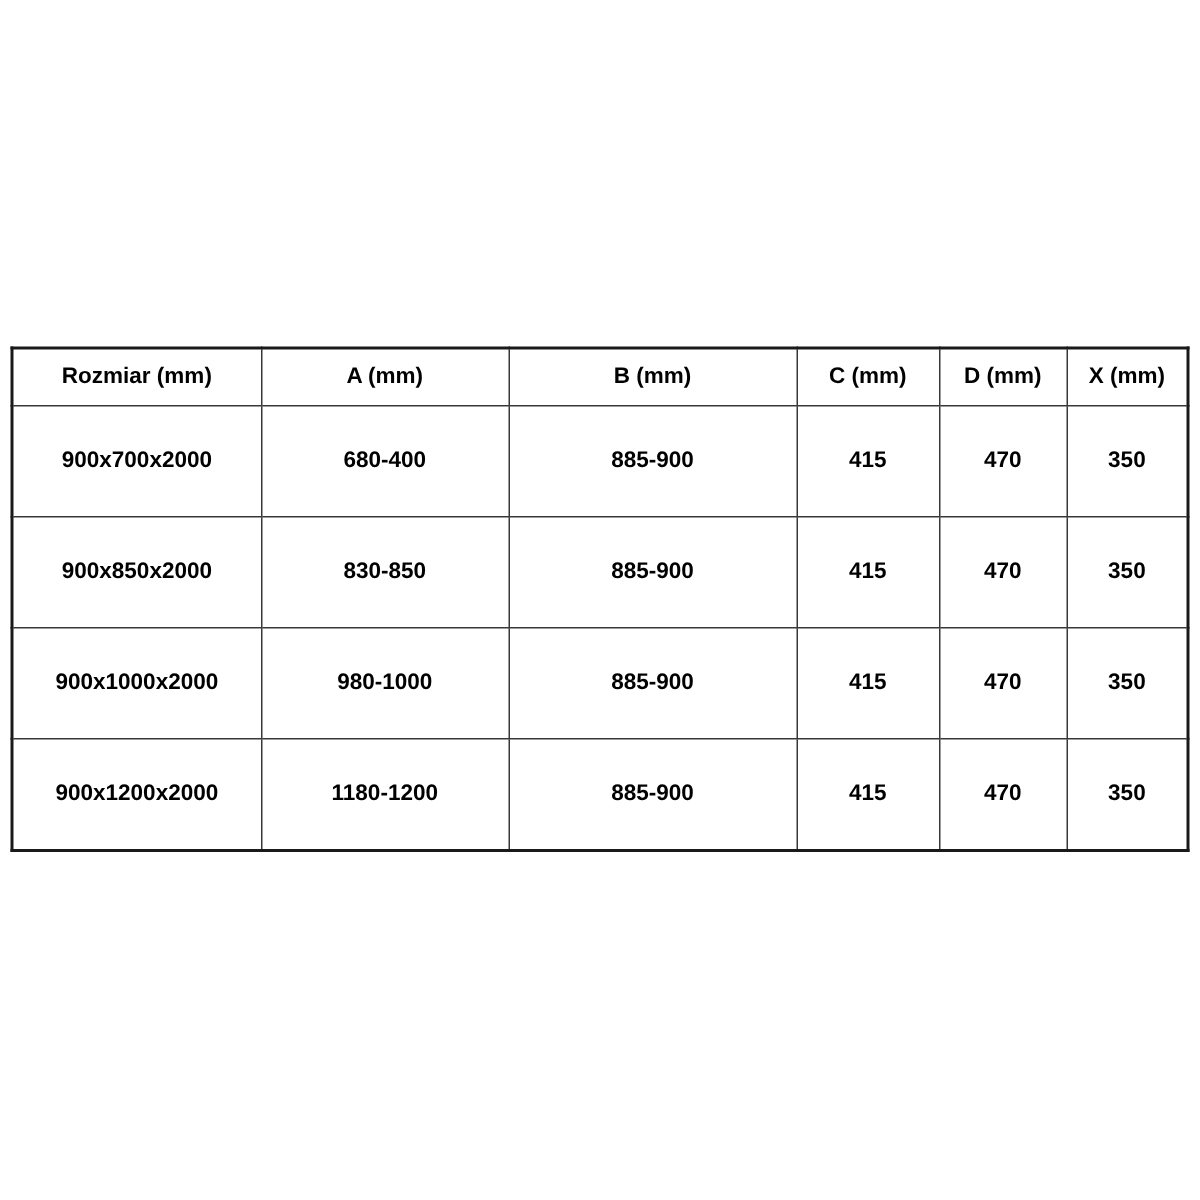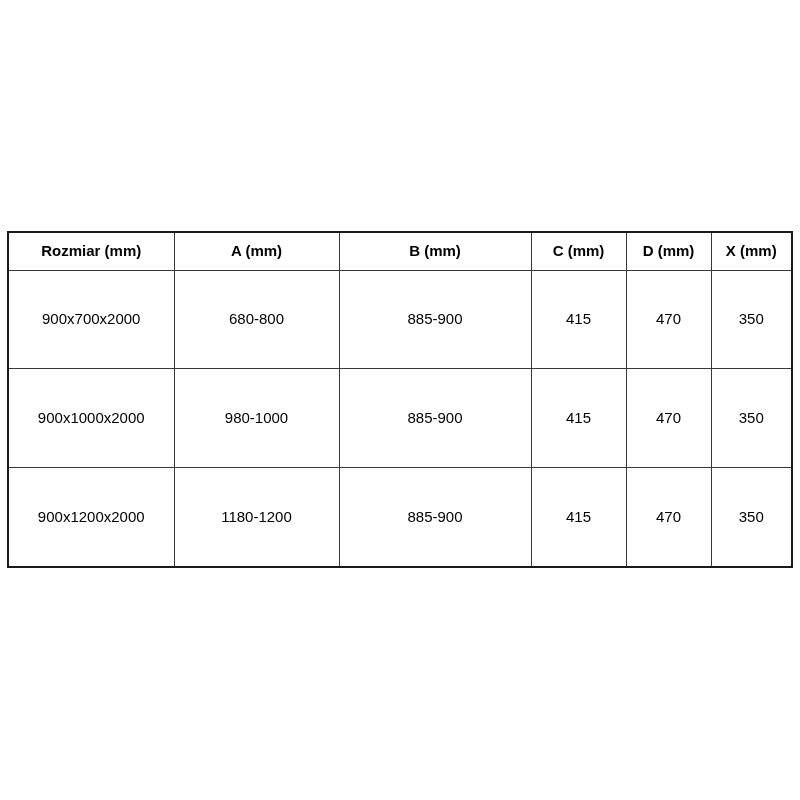--- a/index.html
+++ b/index.html
@@ -40,21 +40,21 @@
     white-space: nowrap;
     overflow: hidden;
     color: #000000;
   }
   table.size-table th {
     font-weight: bold;
     height: 37px;
     text-align: center;
   }
   table.size-table td {
-    font-weight: normal;
+    font-weight: bold;
     height: 37px;
   }
   
   col.c0 { width: 166px; }
   col.c1 { width: 165px; }
   col.c2 { width: 192px; }
   col.c3 { width: 95px;  }
   col.c4 { width: 85px;  }
   col.c5 { width: 81px;  }
 </style>
@@ -77,21 +77,29 @@
           <th>A (mm)</th>
           <th>B (mm)</th>
           <th>C (mm)</th>
           <th>D (mm)</th>
           <th>X (mm)</th>
         </tr>
     </thead>
     <tbody>
         <tr>
           <td>900x700x2000</td>
-          <td>680-800</td>
+          <td>680-400</td>
+          <td>885-900</td>
+          <td>415</td>
+          <td>470</td>
+          <td>350</td>
+        </tr>
+        <tr>
+          <td>900x850x2000</td>
+          <td>830-850</td>
           <td>885-900</td>
           <td>415</td>
           <td>470</td>
           <td>350</td>
         </tr>
         <tr>
           <td>900x1000x2000</td>
           <td>980-1000</td>
           <td>885-900</td>
           <td>415</td>

